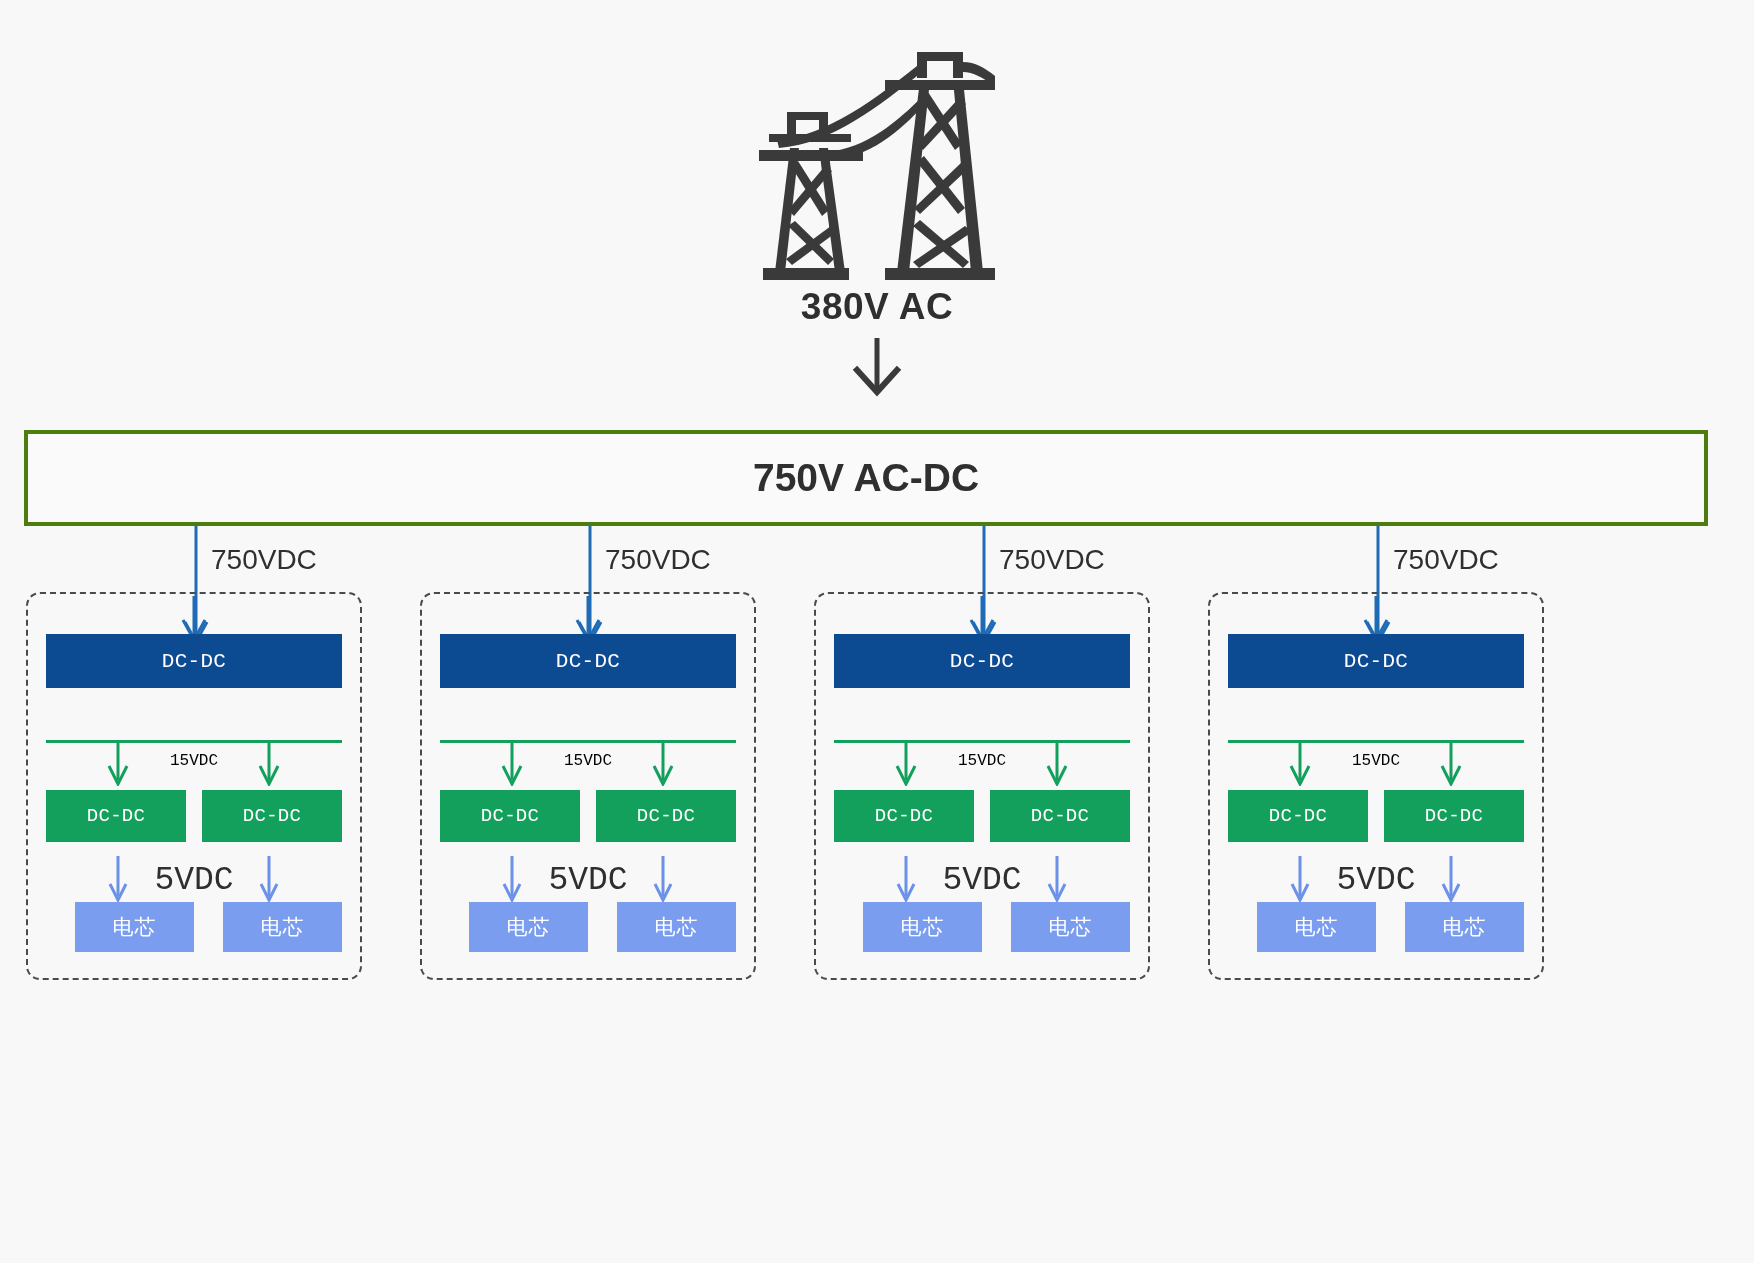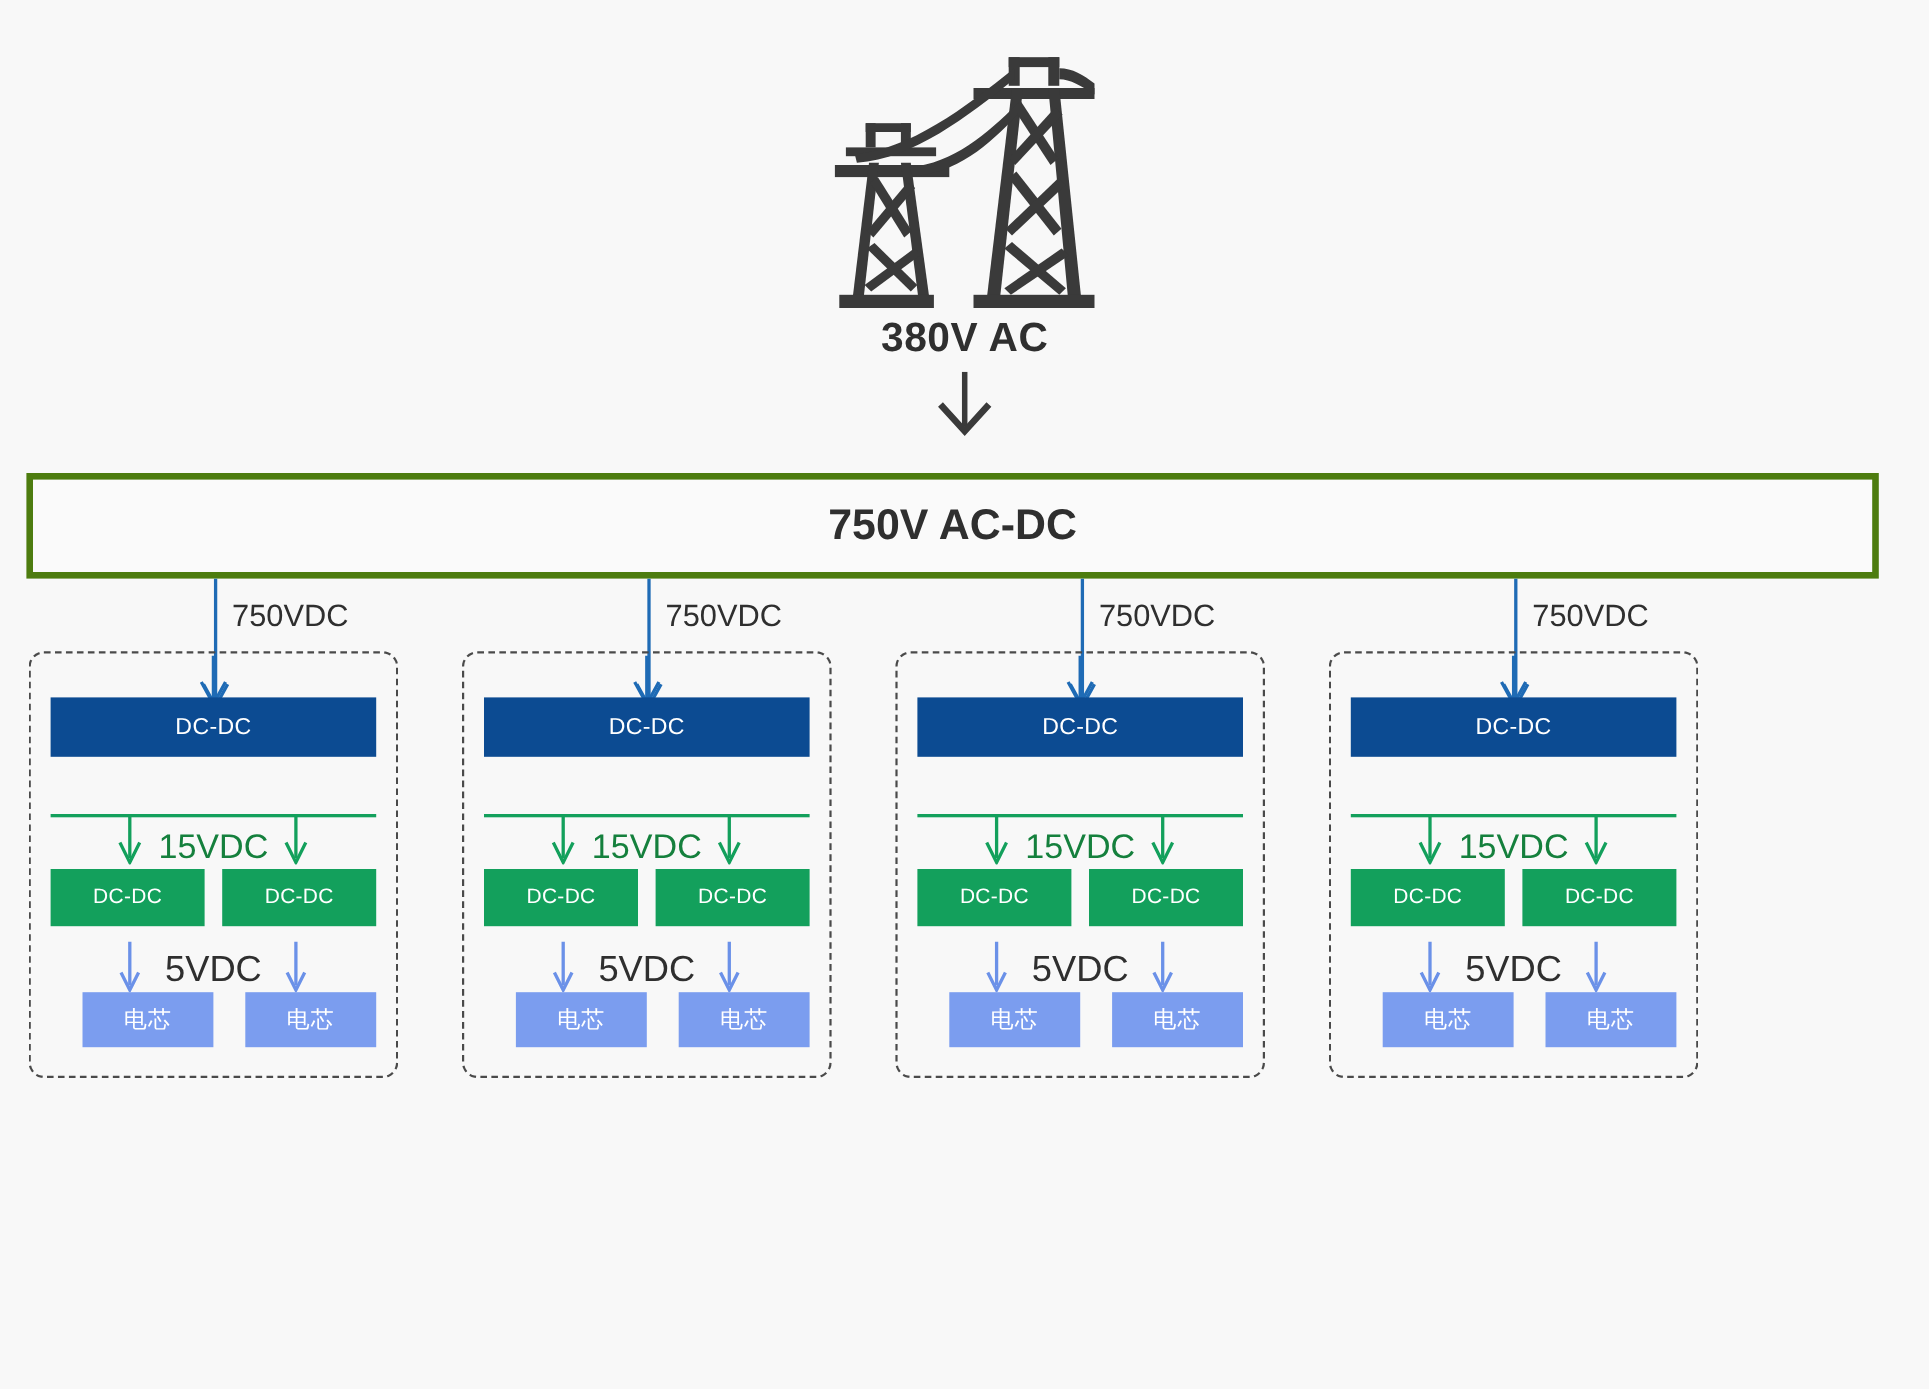--- a/index.html
+++ b/index.html
@@ -40,21 +40,21 @@
     display: block;
   }
 
   
   #acdc-bar {
     position: absolute;
     left: 24px;
     top: 430px;
     width: 1684px;
     height: 96px;
-    border: 6px solid #4d7c0f;
+    border: 4px solid #4d7c0f;
     background: #fafafa;
     box-sizing: border-box;
     display: flex;
     align-items: center;
     justify-content: center;
   }
   #acdc-label {
     font-size: 39px;
     font-weight: 600;
     color: #2f2f2f;
@@ -78,20 +78,21 @@
 
   
   .group {
     position: absolute;
     top: 592px;
     width: 336px;
     height: 388px;
     border: 2.5px dashed #4a4a4a;
     border-radius: 14px;
     box-sizing: border-box;
+    font-family: Liberation Mono, monospace;
   }
 
   .group-inner {
     position: relative;
     width: 100%;
     height: 100%;
   }
 
   
   .in-arrow {
@@ -132,22 +133,22 @@
     position: absolute;
     top: 146px;
   }
   .bus-arrow-l { left: 79px; }
   .bus-arrow-r { left: 230px; }
   .mid-label {
     position: absolute;
     top: 158px;
     left: 50%;
     transform: translateX(-50%);
-    font-size: 31px;
-    color: #15803d;
+    font-size: 16px;
+    color: #000000;
     white-space: nowrap;
   }
 
   
   .dcdc-pair {
     position: absolute;
     left: 18px;
     right: 18px;
     top: 196px;
     height: 52px;

